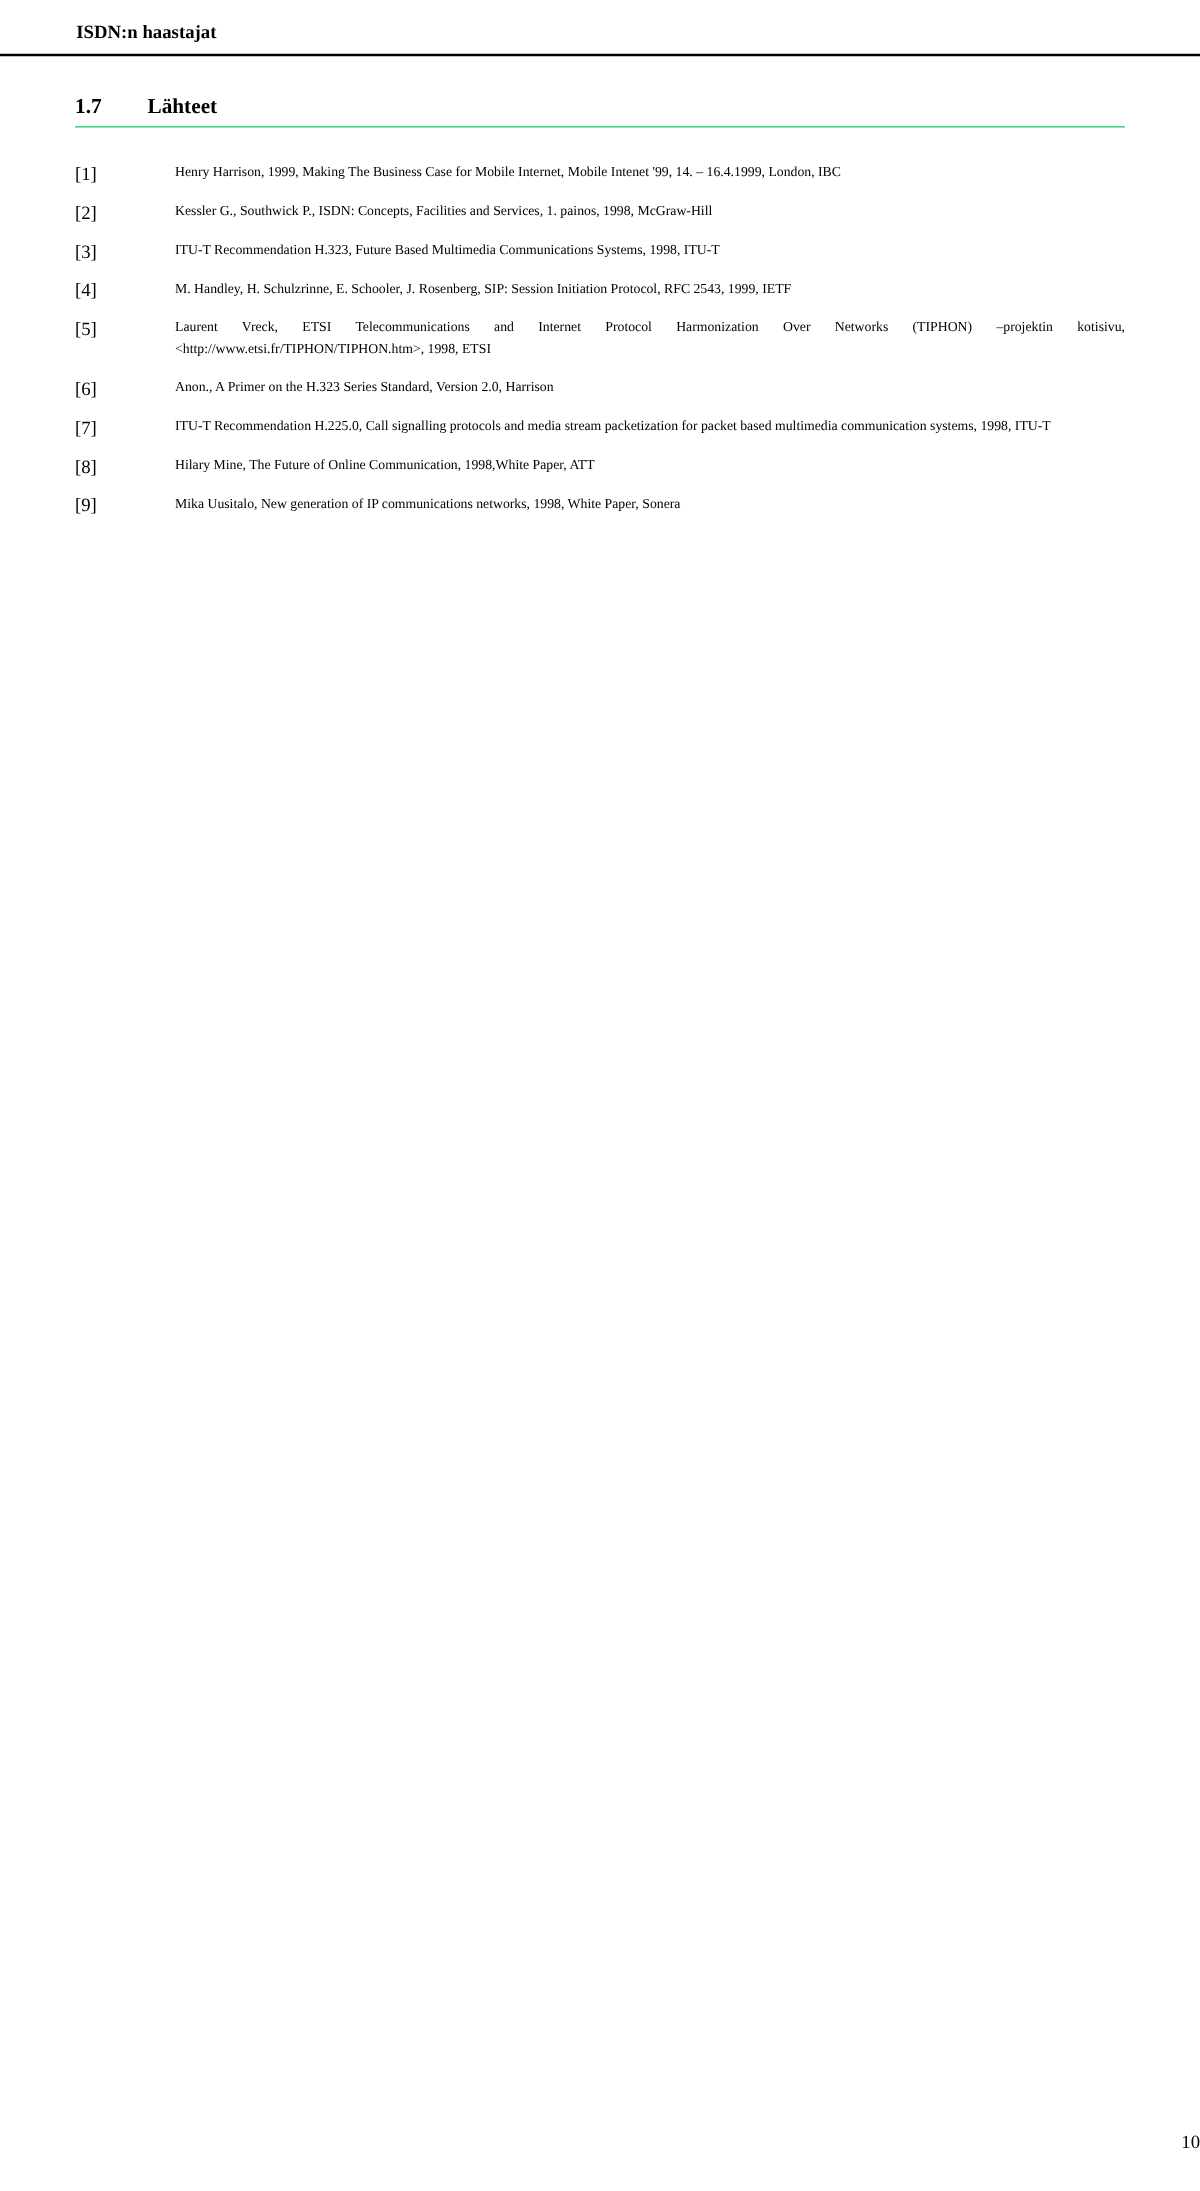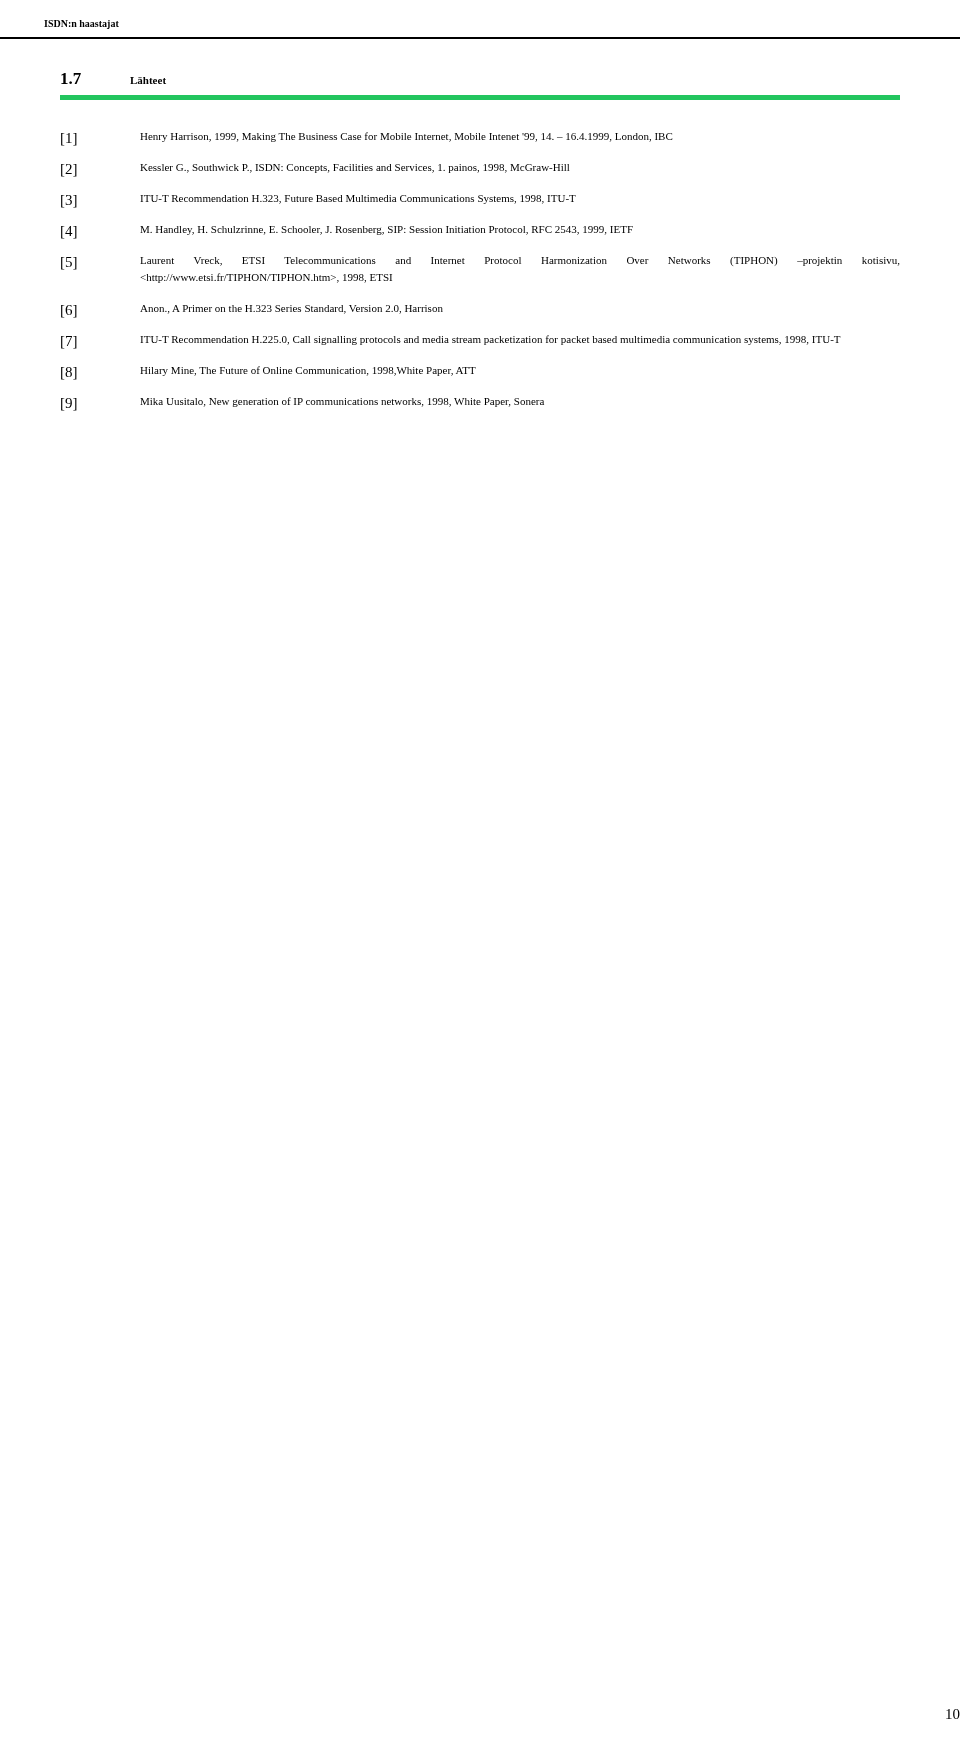--- a/index.html
+++ b/index.html
@@ -12,55 +12,54 @@
       background: #ffffff;
       font-family: "Times New Roman", Times, serif;
       font-size: 15px;
       color: #000000;
       width: 960px;
       min-height: 1753px;
       position: relative;
     }
 
     .page-header {
-      padding: 18px 40px 8px 44px;
+      padding: 18px 40px 8px 61px;
       border-bottom: 2px solid #000;
-      font-size: 10px;
+      font-size: 15px;
       font-weight: bold;
     }
 
     .page-content {
       padding: 30px 60px 60px 60px;
     }
 
     .intro-text {
       font-size: 15px;
       line-height: 1.5;
       margin-bottom: 28px;
       text-align: justify;
     }
 
     .section-header {
       display: flex;
       align-items: baseline;
       margin-bottom: 20px;
-      border-bottom: 5px solid #22c55e;
+      border-bottom: 1px solid #22c55e;
       padding-bottom: 6px;
-      gap: 12px;
     }
 
     .section-number {
       font-size: 17px;
       font-weight: bold;
       margin-right: 18px;
       min-width: 40px;
     }
 
     .section-title {
-      font-size: 11px;
+      font-size: 17px;
       font-weight: bold;
     }
 
     .references-list {
       display: table;
       width: 100%;
       border-collapse: separate;
       border-spacing: 0 8px;
     }
 

